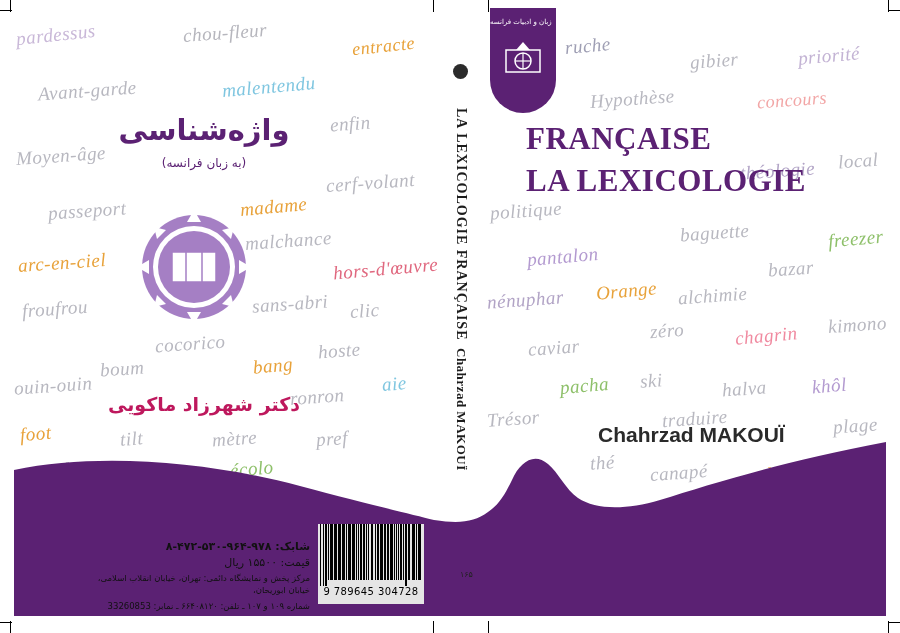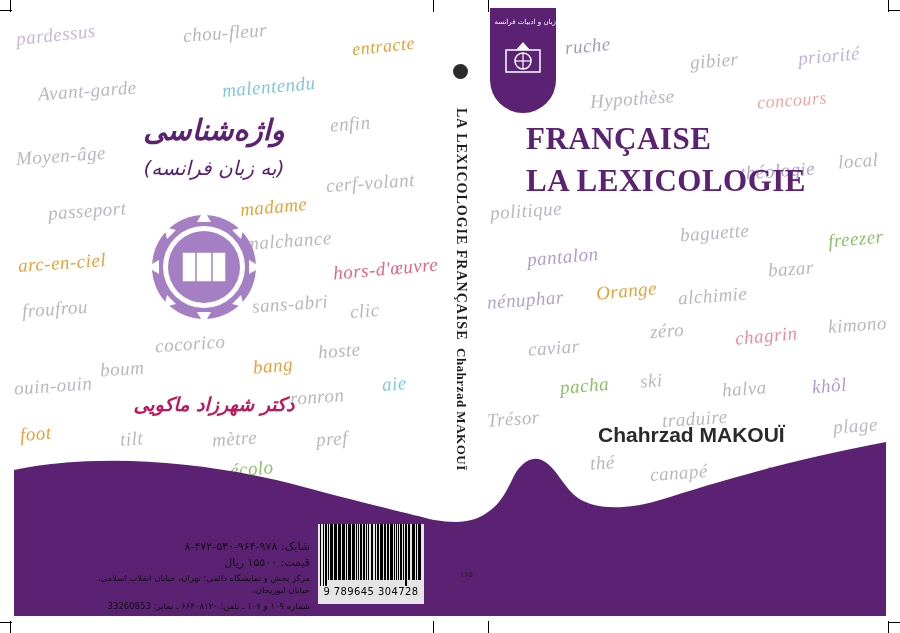--- a/index.html
+++ b/index.html
@@ -40,25 +40,24 @@
     left: 0;
     top: 0;
     width: 900px;
     height: 633px;
     pointer-events: none;
   }
 
   
   #back-cover {
     position: absolute;
-    left: 14px;
+    left: 4px;
     top: 8px;
     width: 420px;
     height: 608px;
-    font-style: italic;
   }
   #back-title-fa {
     position: absolute;
     left: 90px;
     top: 105px;
     width: 220px;
     text-align: center;
     direction: rtl;
     font-family: "DejaVu Sans", sans-serif;
     font-weight: bold;
@@ -66,21 +65,21 @@
     color: #5b2173;
   }
   #back-subtitle-fa {
     position: absolute;
     left: 90px;
     top: 148px;
     width: 220px;
     text-align: center;
     direction: rtl;
     font-family: "DejaVu Sans", sans-serif;
-    font-size: 20px;
+    font-size: 12px;
     color: #5b2173;
   }
   #back-author-fa {
     position: absolute;
     left: 75px;
     top: 385px;
     width: 250px;
     text-align: center;
     direction: rtl;
     font-family: "DejaVu Sans", sans-serif;
@@ -152,21 +151,21 @@
     width: 66px;
     height: 105px;
     background: #5b2173;
     border-radius: 0 0 33px 33px;
   }
   #publisher-badge .badge-fa {
     position: absolute;
     top: 10px;
     left: 0;
     width: 66px;
-    text-align: right;
+    text-align: left;
     direction: rtl;
     font-family: "DejaVu Sans", sans-serif;
     font-size: 7px;
     color: #ffffff;
   }
   #publisher-badge .badge-mark {
     position: absolute;
     left: 14px;
     top: 28px;
     width: 38px;
@@ -226,21 +225,21 @@
     position: absolute;
     left: 90px;
     top: 540px;
     width: 220px;
     text-align: right;
     direction: rtl;
     font-family: "DejaVu Sans", sans-serif;
     color: #111;
   }
   #colophon div { margin-bottom: 3px; }
-  .col-isbn { font-size: 11px; font-weight: normal; text-align: right; }
+  .col-isbn { font-size: 11px; font-weight: bold; text-align: right; }
   .col-price { font-size: 11px; }
   .col-addr { font-size: 8.5px; line-height: 1.45; }
   #back-page-number {
     position: absolute;
     left: 460px;
     top: 570px;
     font-family: "DejaVu Sans", sans-serif;
     font-size: 8px;
     color: #222;
   }

